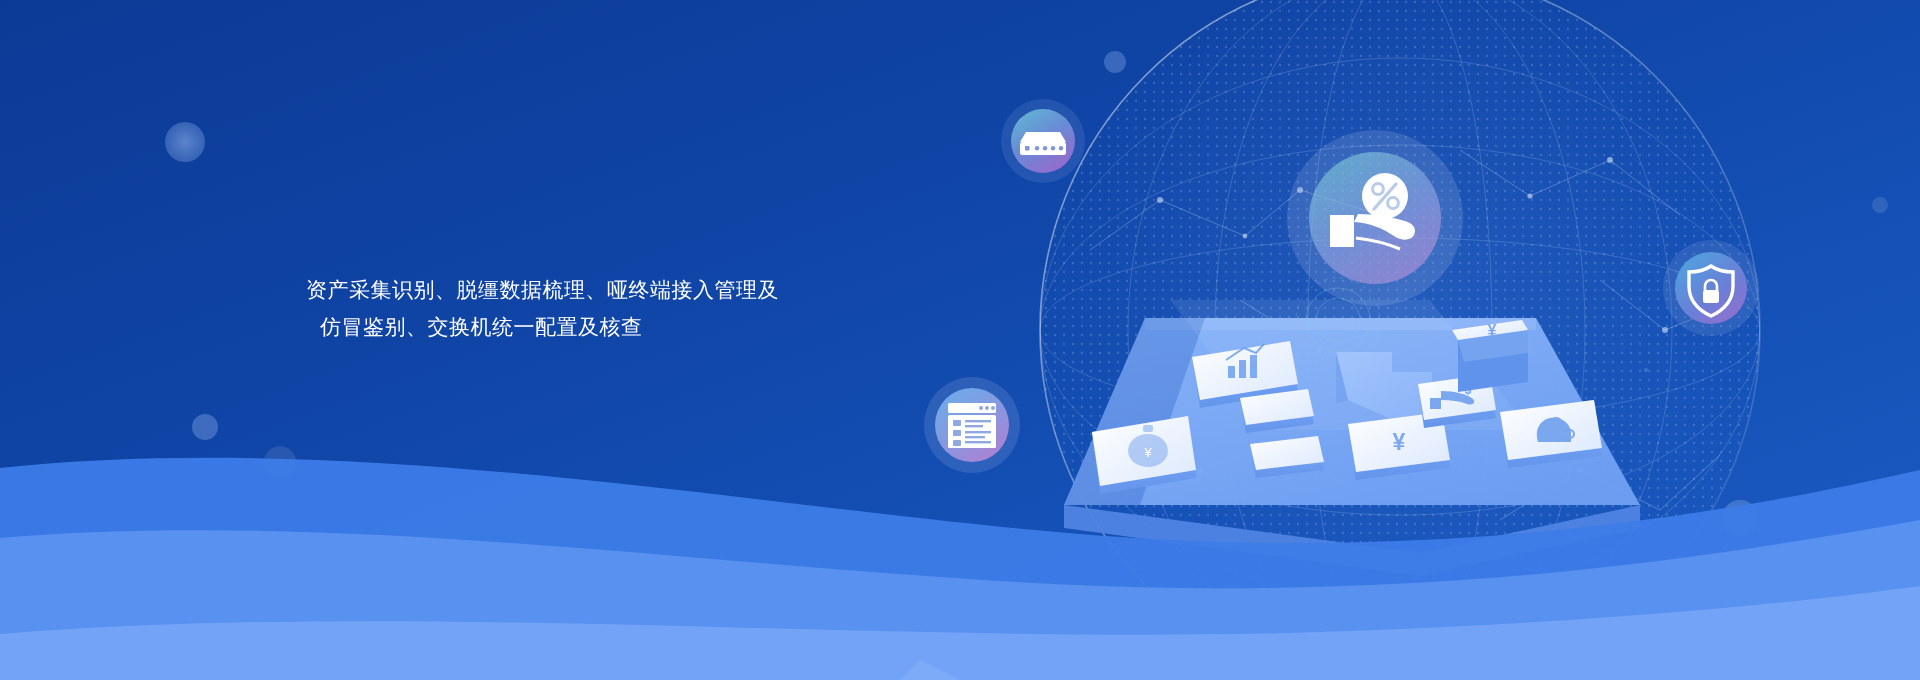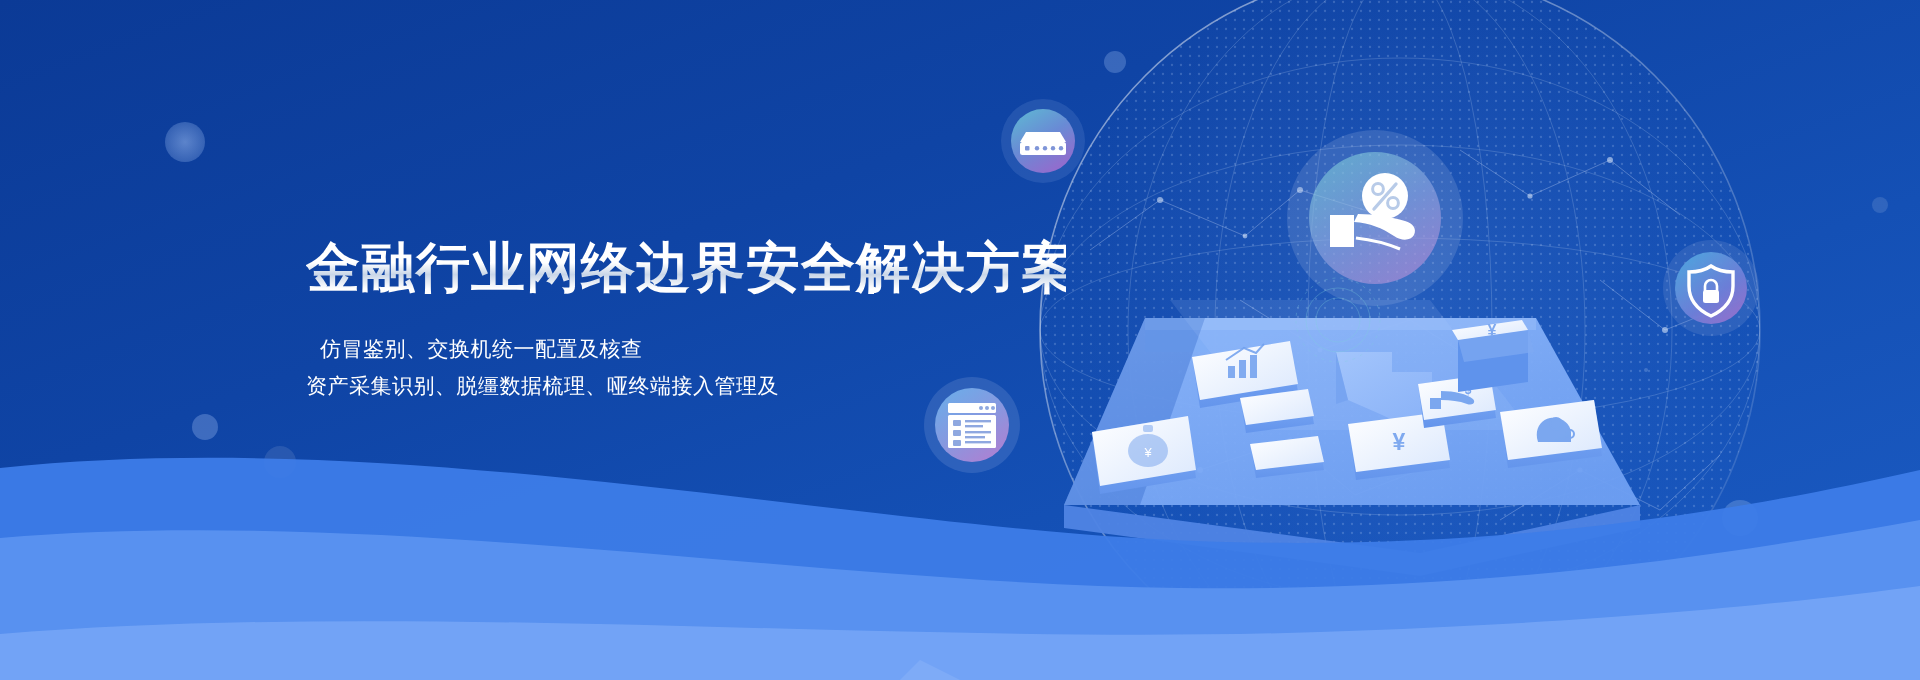--- a/index.html
+++ b/index.html
@@ -356,20 +356,19 @@
   </svg>
 
   <svg class="wave-svg" viewBox="0 0 1920 680" preserveAspectRatio="none" xmlns="http://www.w3.org/2000/svg">
     <path d="M0 468 C 360 430 760 508 1080 534 C 1420 562 1700 520 1920 470 L1920 680 L0 680 Z" fill="#3d7ce8" opacity="0.95"></path>
     <path d="M0 538 C 380 506 820 584 1180 588 C 1500 592 1740 552 1920 520 L1920 680 L0 680 Z" fill="#5a92f0" opacity="0.95"></path>
     <path d="M0 634 C 420 600 900 646 1320 632 C 1620 622 1800 602 1920 586 L1920 680 L0 680 Z" fill="#74a4f5" opacity="0.95"></path>
     <path d="M920 660 L960 680 L900 680 Z" fill="#8fb6f8" opacity="0.45"></path>
   </svg>
 
   <div class="copy">
-    <h1 class="title">金融行业网络边界安全解决方案</h1>
     <p class="subtitle">
+      <span class="line">资产采集识别、脱缰数据梳理、哑终端接入管理及</span>
       <span class="line indent">仿冒鉴别、交换机统一配置及核查</span>
-      <span class="line">资产采集识别、脱缰数据梳理、哑终端接入管理及</span>
     </p>
   </div>
 
 </div>
 
 </body></html>

